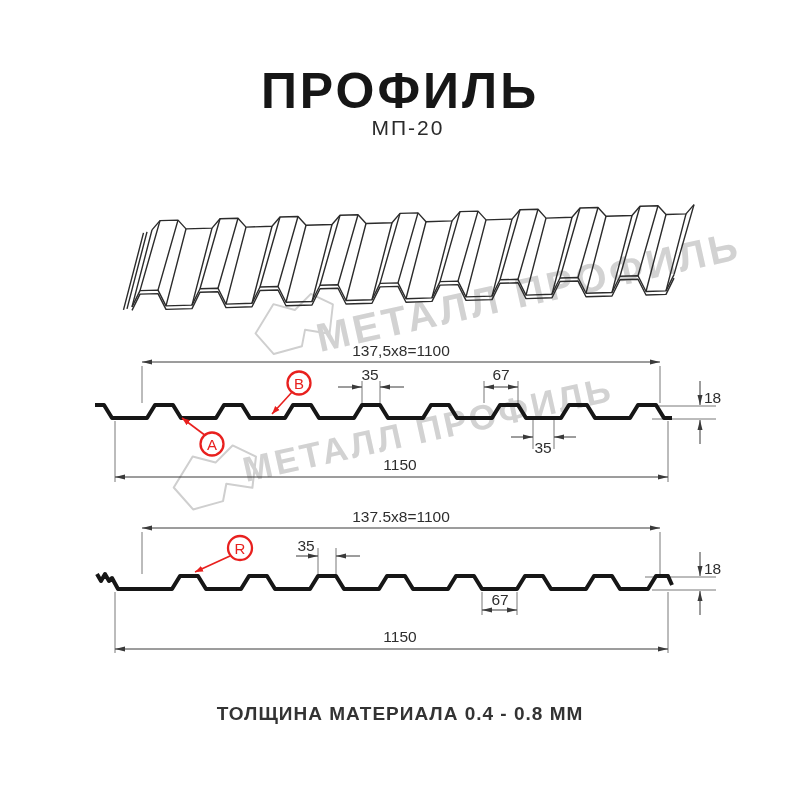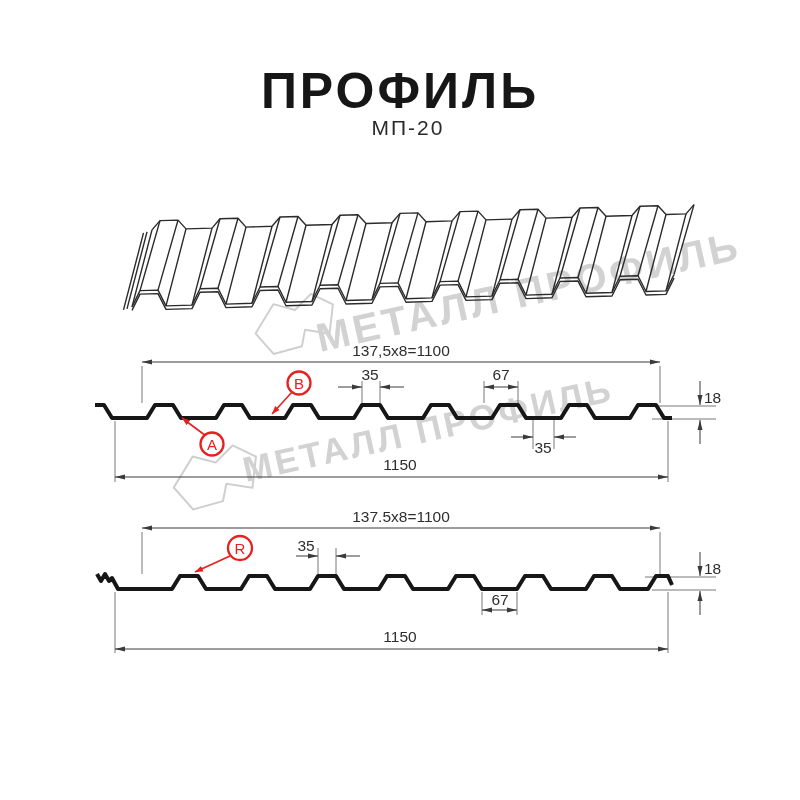--- a/index.html
+++ b/index.html
@@ -137,13 +137,14 @@
       <text class="dimtext" x="400" y="642" text-anchor="middle">1150</text>
 
       <path id="pr2" class="profile" d="M97,574 l4,7 l4,-7 l4,7 l3,-3 l6,11 h54 l8,-13 h18 l8,13 h35 l8,-13 h18 l8,13 h35 l8,-13 h18 l8,13 h35 l8,-13 h18 l8,13 h35 l8,-13 h18 l8,13 h35 l8,-13 h18 l8,13 h35 l8,-13 h18 l8,13 h28 l8,-13 h12 l4,9"></path>
 
       <line class="redline" x1="230" y1="556" x2="195" y2="572" marker-end="url(#mr)"></line>
       <circle class="redcircle" cx="240" cy="548" r="12"></circle>
       <text class="redletter" x="240" y="553.5">R</text>
     </g>
   </svg>
 
+  <div class="footer-note">ТОЛЩИНА МАТЕРИАЛА 0.4 - 0.8 ММ</div>
 </div>
 
 </body></html>

